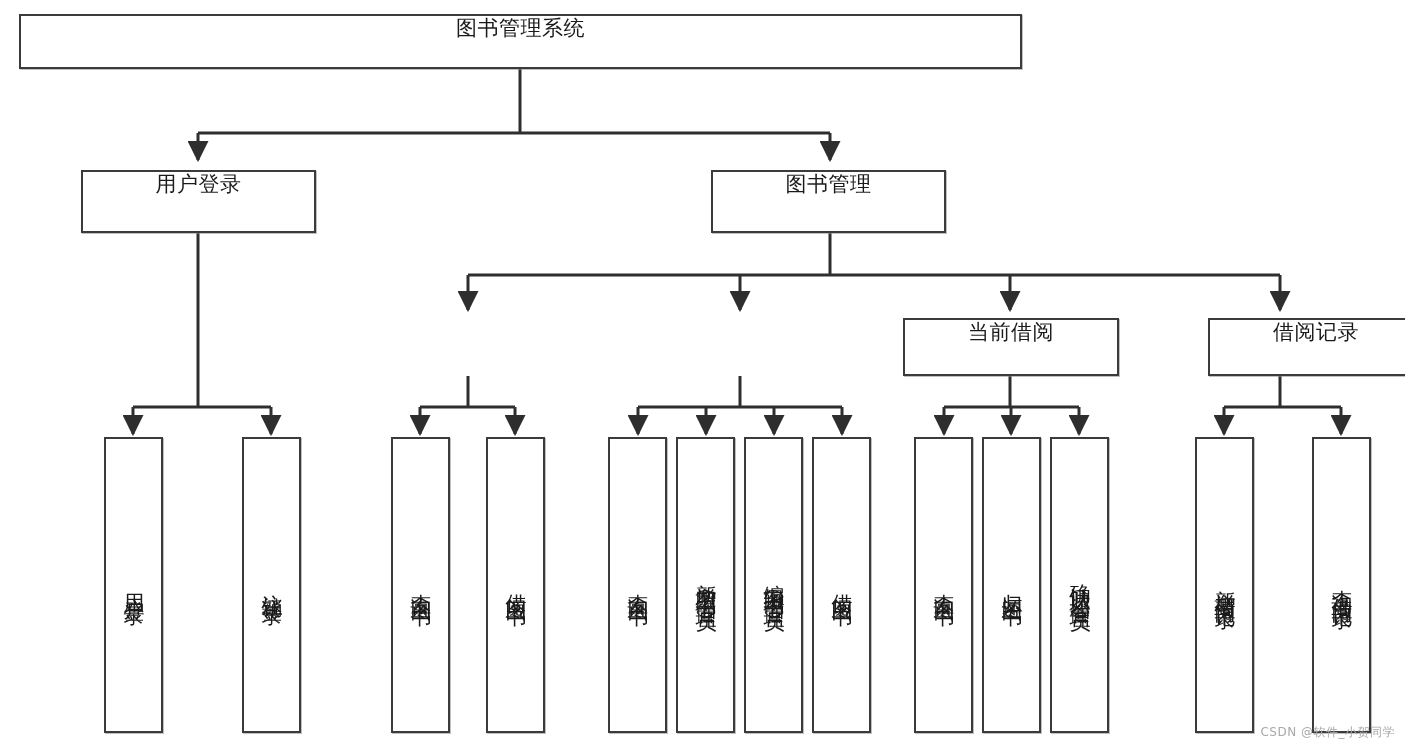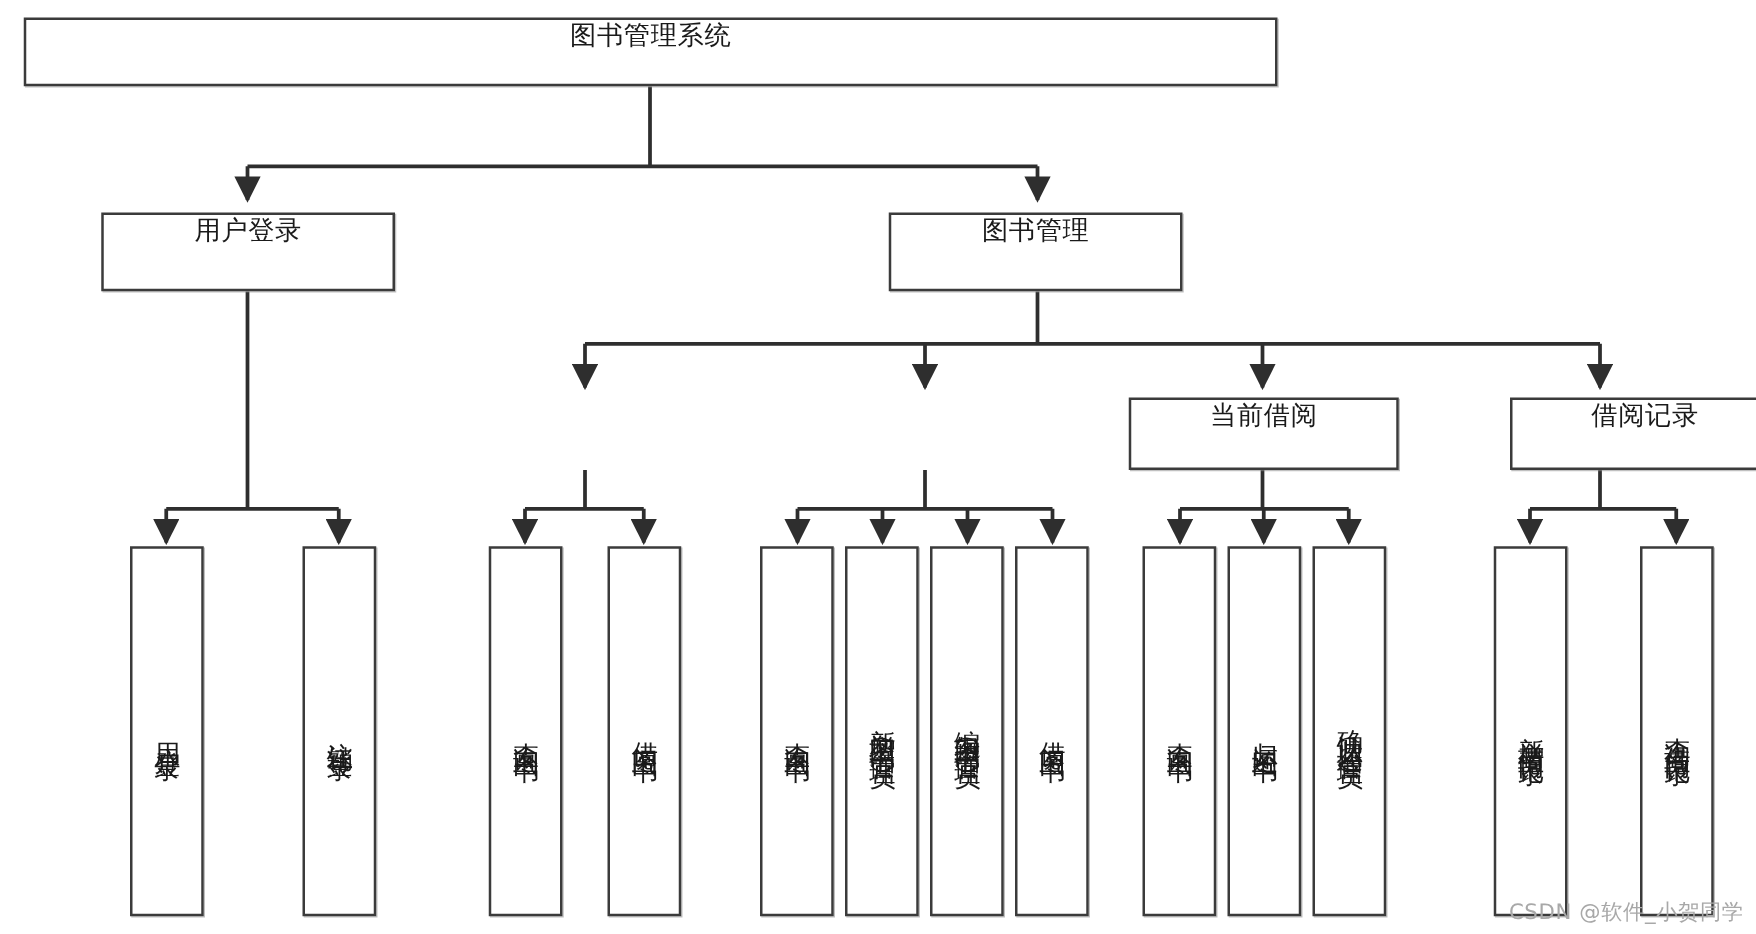--- a/index.html
+++ b/index.html
@@ -63,21 +63,21 @@
     font-size: 21px;
     line-height: 1.28;
     letter-spacing: 4px;
     white-space: nowrap;
     max-height: 100%;
   }
   .watermark {
     position: absolute;
     right: 10px;
     bottom: 6px;
-    font-size: 17px;
+    font-size: 12px;
     color: #a8a8a8;
     white-space: nowrap;
     letter-spacing: 0.5px;
   }
 </style>
 </head>
 <body>
 
 <div id="canvas">
 

